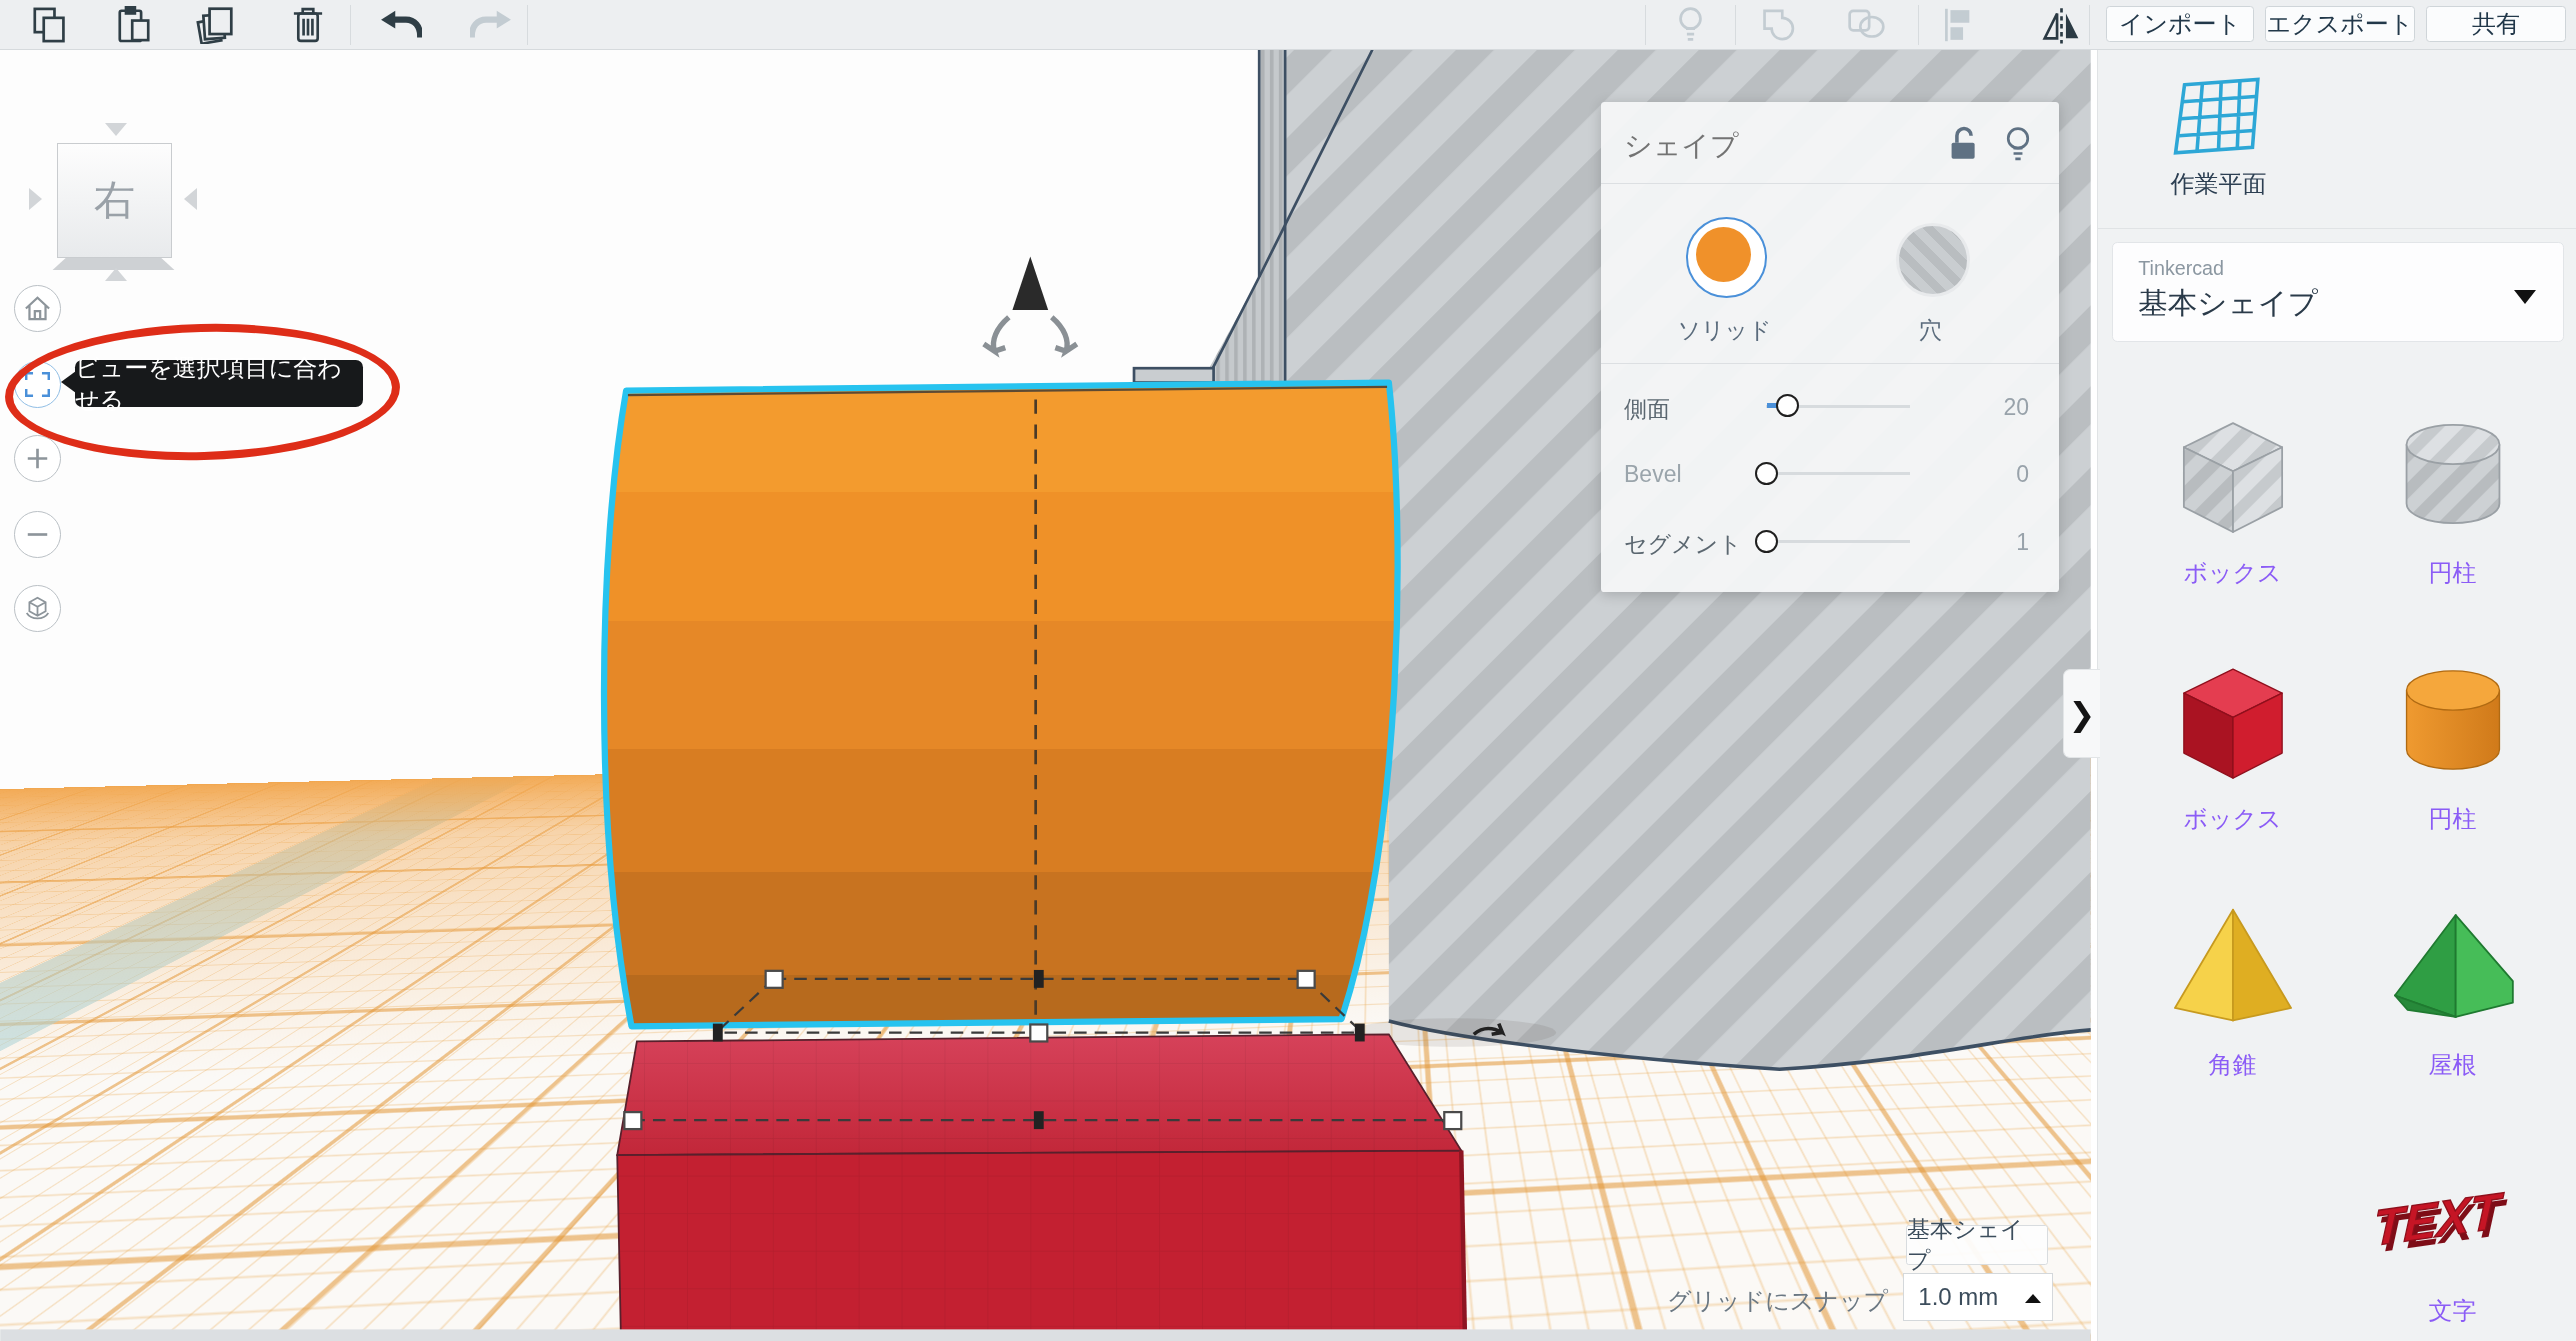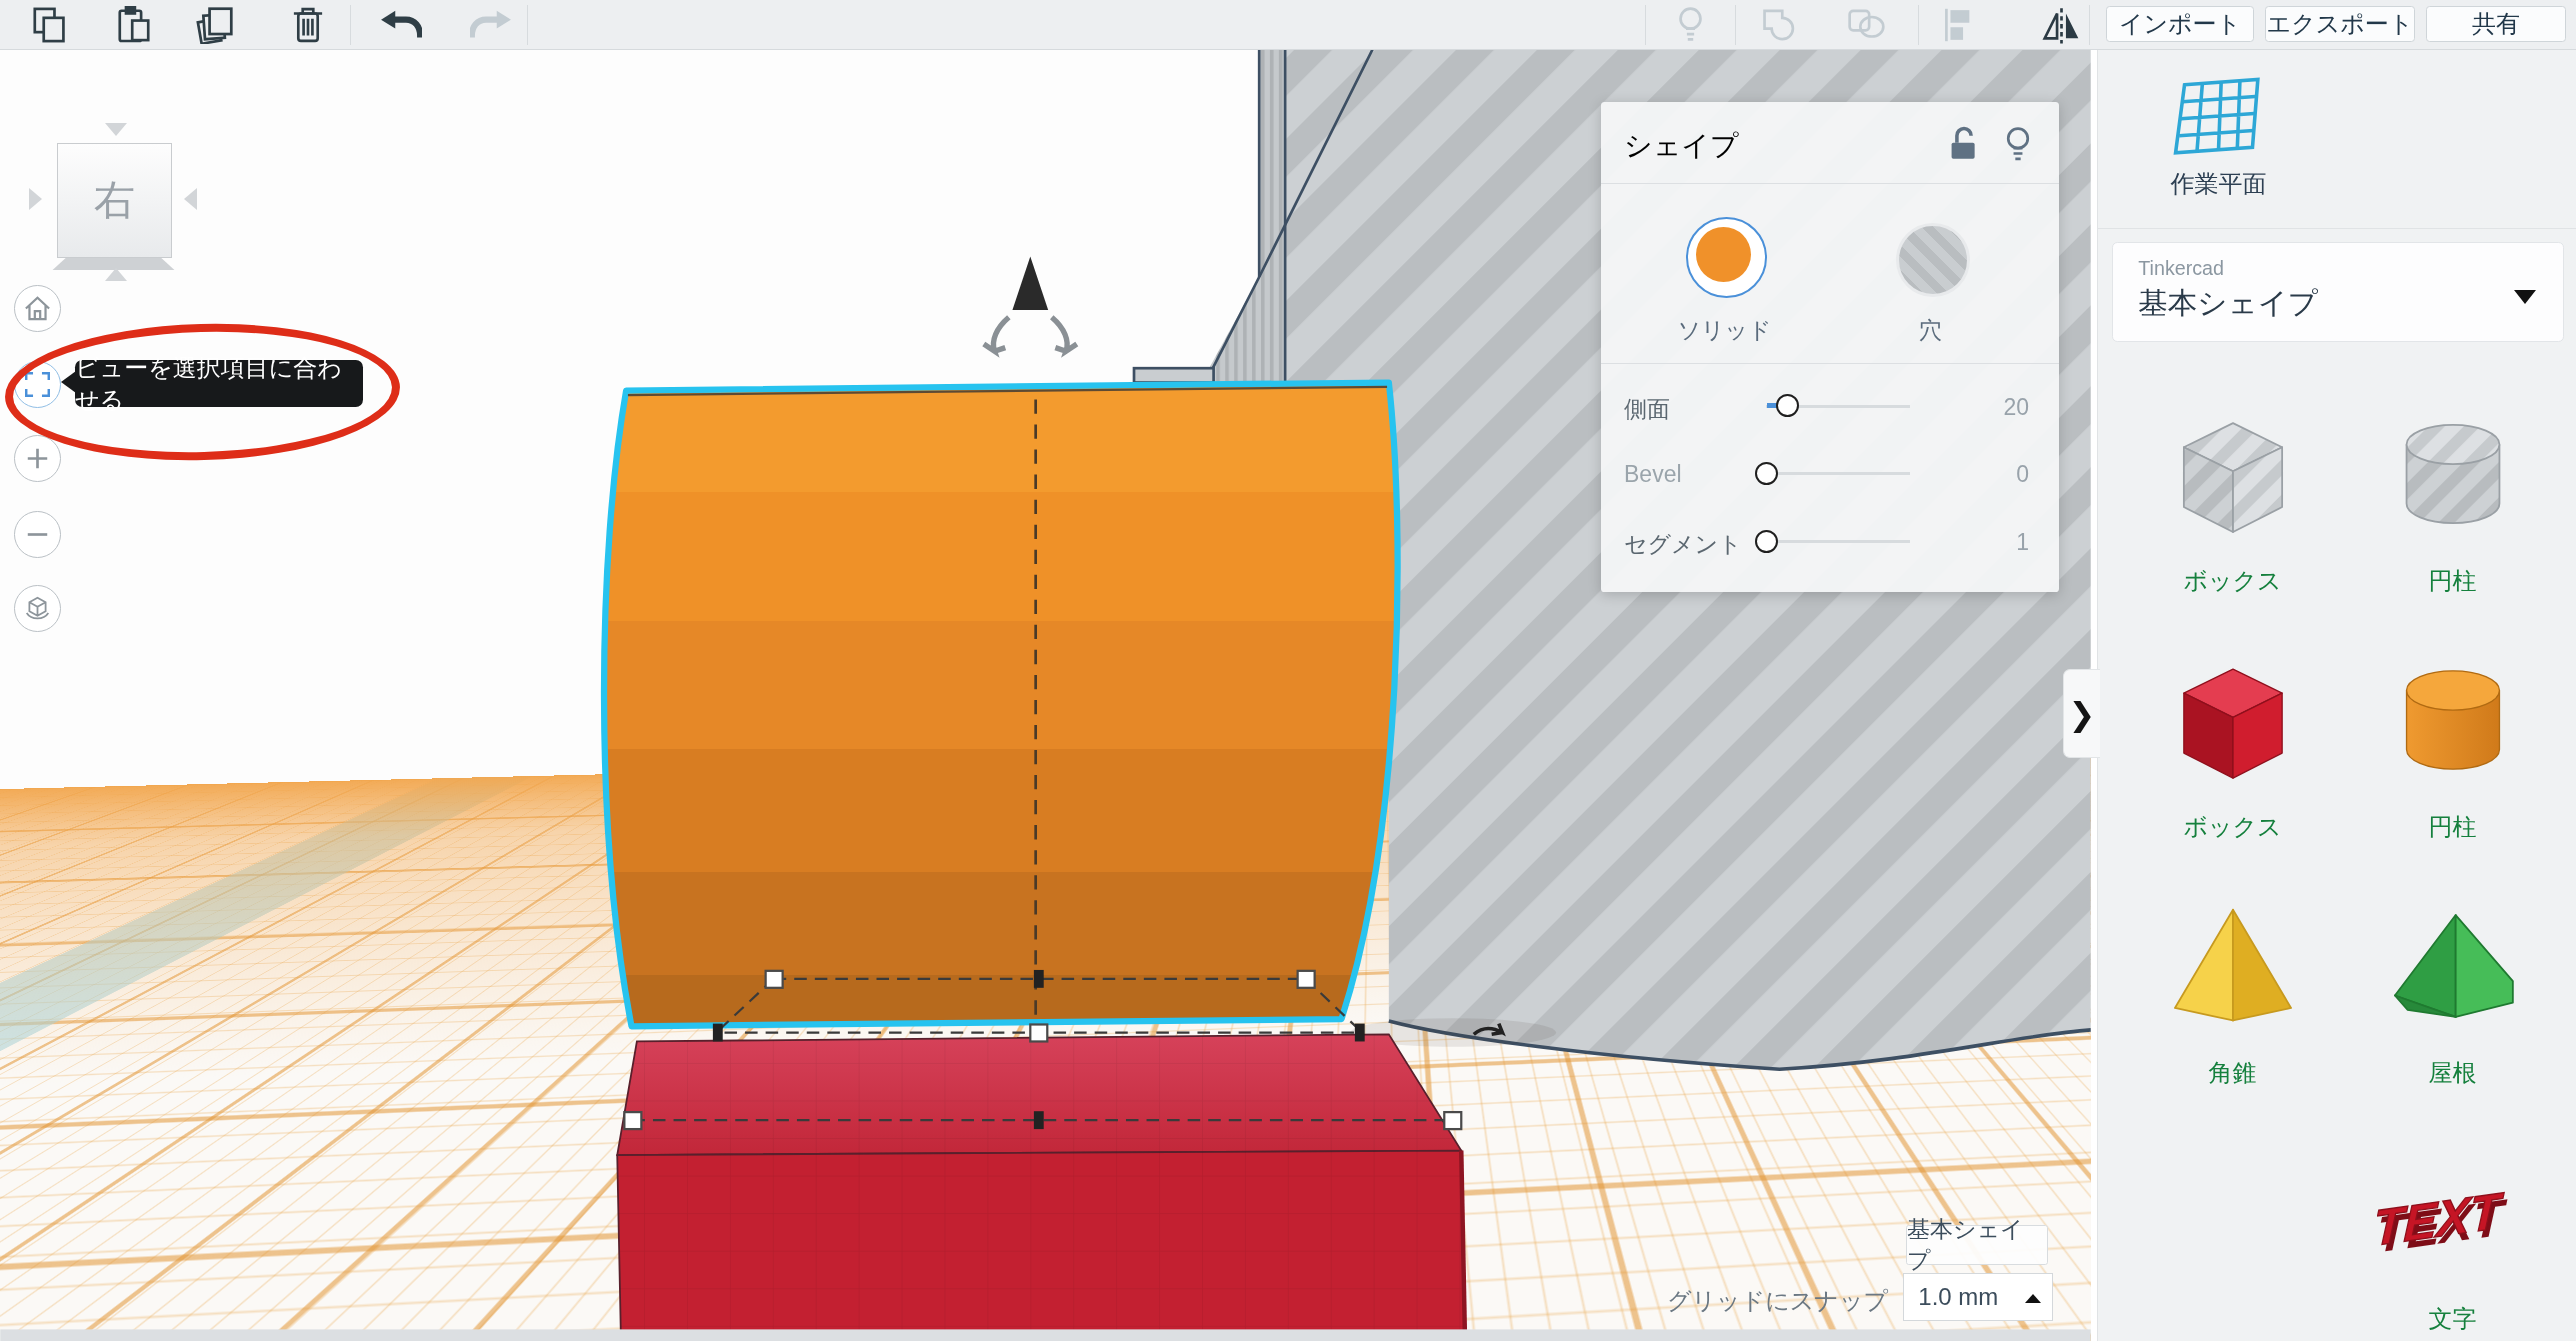--- a/index.html
+++ b/index.html
@@ -37,41 +37,41 @@
   
   #tooltip{left:75px;top:360px;width:288px;height:47px;background:#17191b;border-radius:7.2px;color:#ffffff;
     font-size:24px;display:flex;align-items:center;justify-content:flex-end;z-index:31;}
   #tooltip-arrow{left:61px;top:371px;width:0;height:0;border-top:11.6px solid transparent;border-bottom:11.6px solid transparent;
     border-right:15px solid #17191b;z-index:31;}
   #red-ellipse{left:5.4px;top:324px;width:379px;height:120px;border:8px solid #de2d18;border-radius:50%;
     transform:rotate(-1.5deg);z-index:30;pointer-events:none;}
   
   #shape-panel{left:1601px;top:102px;width:458px;height:490px;background:rgba(245,246,247,.93);
     border-radius:3.6px;box-shadow:0 2.7px 12.5px rgba(0,0,0,.18);z-index:25;}
-  #sp-title{position:absolute;left:23px;top:25px;font-size:28px;color:#000000;}
+  #sp-title{position:absolute;left:23px;top:25px;font-size:28px;color:#737373;}
   .sp-hicon{position:absolute;top:23px;width:39px;height:39px;cursor:pointer;}
   .sp-div{position:absolute;left:0;width:458px;height:0.9px;background:#dcdfe2;}
   .sp-opt-label{position:absolute;width:179px;text-align:center;top:213px;font-size:23px;color:#5a6b7c;}
   .sp-row-label{position:absolute;left:23px;font-size:23px;color:#5b6770;}
   .sp-track{position:absolute;left:165px;width:144px;height:2.7px;background:#d7dbde;}
   .sp-knob{position:absolute;width:23px;height:23px;border-radius:50%;background:#fff;border:2.7px solid #1f1f1f;box-sizing:border-box;cursor:pointer;}
   .sp-val{position:absolute;width:72px;text-align:right;font-size:23px;color:#98a2aa;}
   
   #rpanel{left:2097px;top:49px;width:479px;height:1292px;background:#f0f2f3;border-left:0.9px solid #e0e3e5;z-index:10;}
   .rp-top-item{position:absolute;top:25px;width:143px;text-align:center;cursor:pointer;}
   .rp-top-label{margin-top:5px;font-size:24px;color:#2c3f52;}
   #rp-divider{position:absolute;left:0;top:179px;width:479px;height:0.9px;background:#e0e3e5;}
   #rp-dropdown{position:absolute;left:14.3px;top:193px;width:452px;height:100px;background:#fdfdfe;border:0.9px solid #e2e5e8;
     border-radius:5.4px;box-sizing:border-box;cursor:pointer;}
   #rp-dd-lib{position:absolute;left:25px;top:14.3px;font-size:19.7px;color:#8b97a1;}
   #rp-dd-cat{position:absolute;left:25px;top:41px;font-size:29.5px;color:#2a3a49;}
   #rp-dd-caret{position:absolute;right:27px;top:47px;width:0;height:0;border-left:11.6px solid transparent;
     border-right:11.6px solid transparent;border-top:14.3px solid #111;}
   .tile{position:absolute;width:161px;text-align:center;cursor:pointer;}
-  .tile-label{margin-top:21px;font-size:24px;color:#15803d;}
+  .tile-label{margin-top:13px;font-size:24px;color:#8b5cf6;}
   #collapse-tab{left:2063px;top:669px;width:36px;height:87px;background:#f7f8f9;border:0.9px solid #e2e5e7;border-right:none;
     border-radius:7.2px 0 0 7.2px;display:flex;align-items:center;justify-content:center;font-size:32px;color:#141414;z-index:11;cursor:pointer;}
   
   #grid-edit{left:1906px;top:1225px;width:140px;height:38px;background:rgba(253,253,253,.95);border:0.9px solid #d8dcdf;
     border-radius:2.7px;font-size:23px;color:#3c4d5c;display:flex;align-items:center;justify-content:center;z-index:15;cursor:pointer;}
   #snap-label{left:1655px;top:1285px;width:233px;text-align:right;font-size:24px;color:#6b7883;z-index:15;}
   #snap-select{left:1903px;top:1274px;width:150px;height:48px;background:#ffffff;border:0.9px solid #d4d8db;
     box-sizing:border-box;font-size:24px;color:#3c4d5c;display:flex;align-items:center;padding-left:14.3px;z-index:15;cursor:pointer;}
   #snap-caret{position:absolute;right:10.7px;top:19.7px;width:0;height:0;border-left:8px solid transparent;
     border-right:8px solid transparent;border-bottom:9.8px solid #111;}

